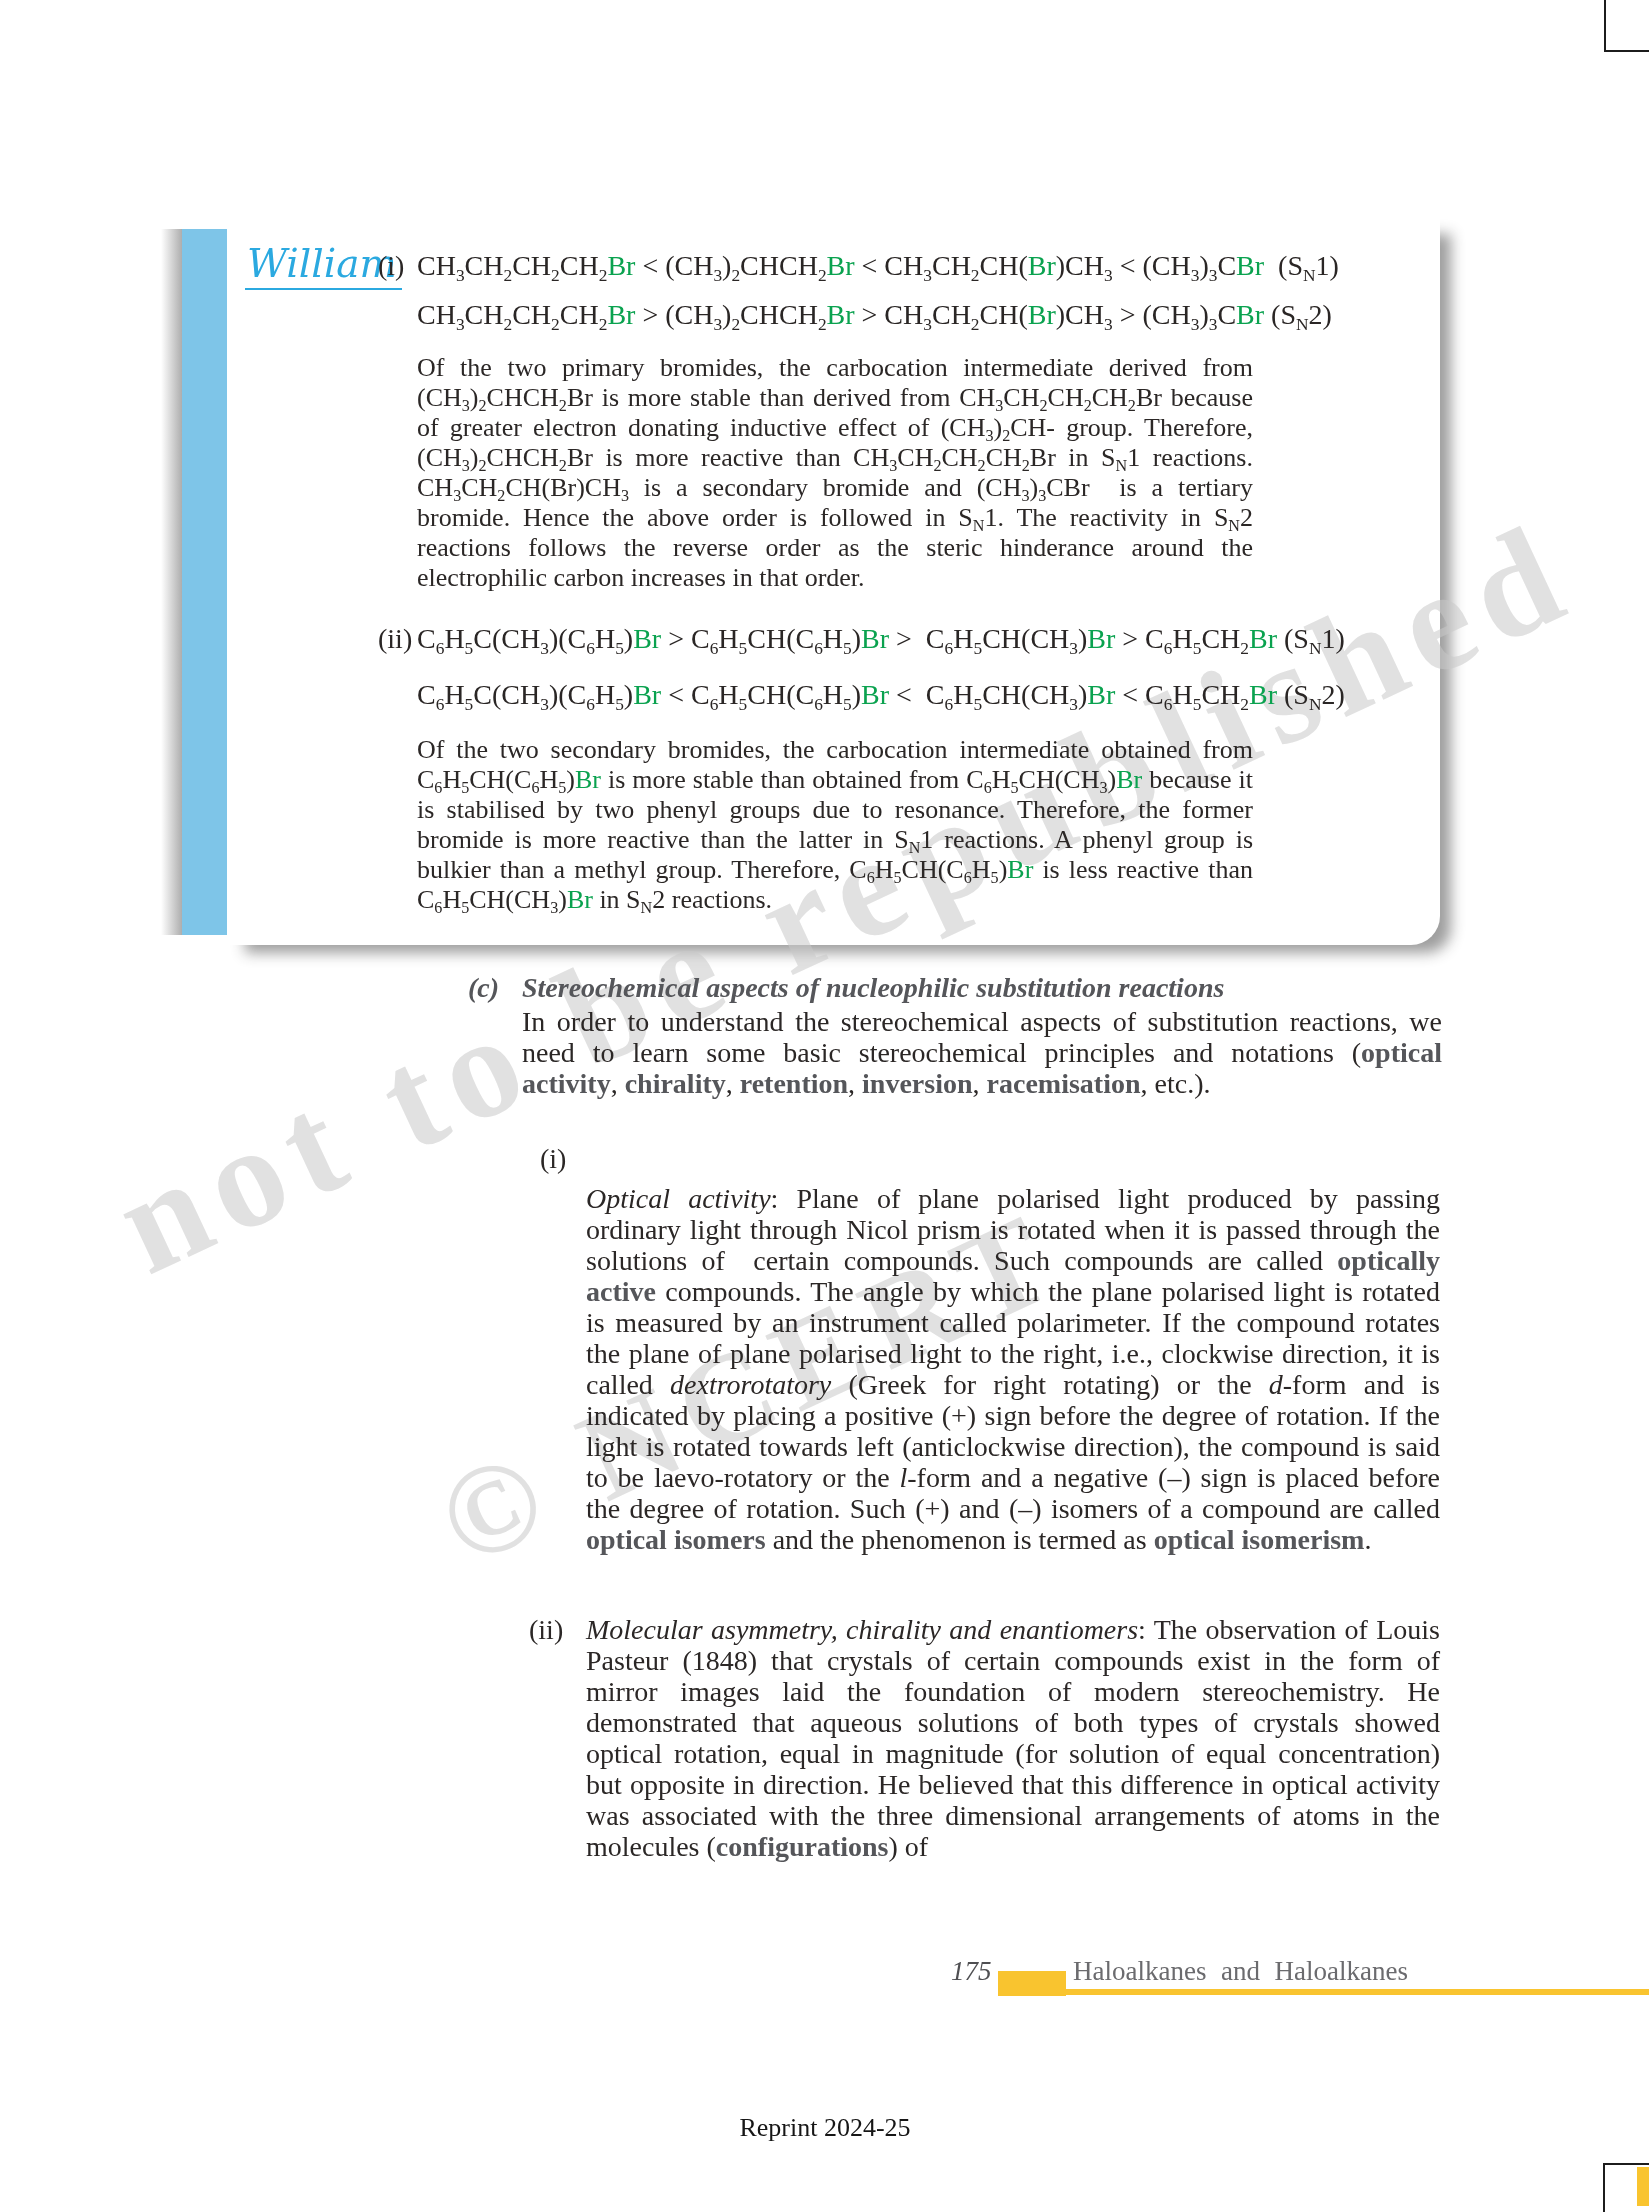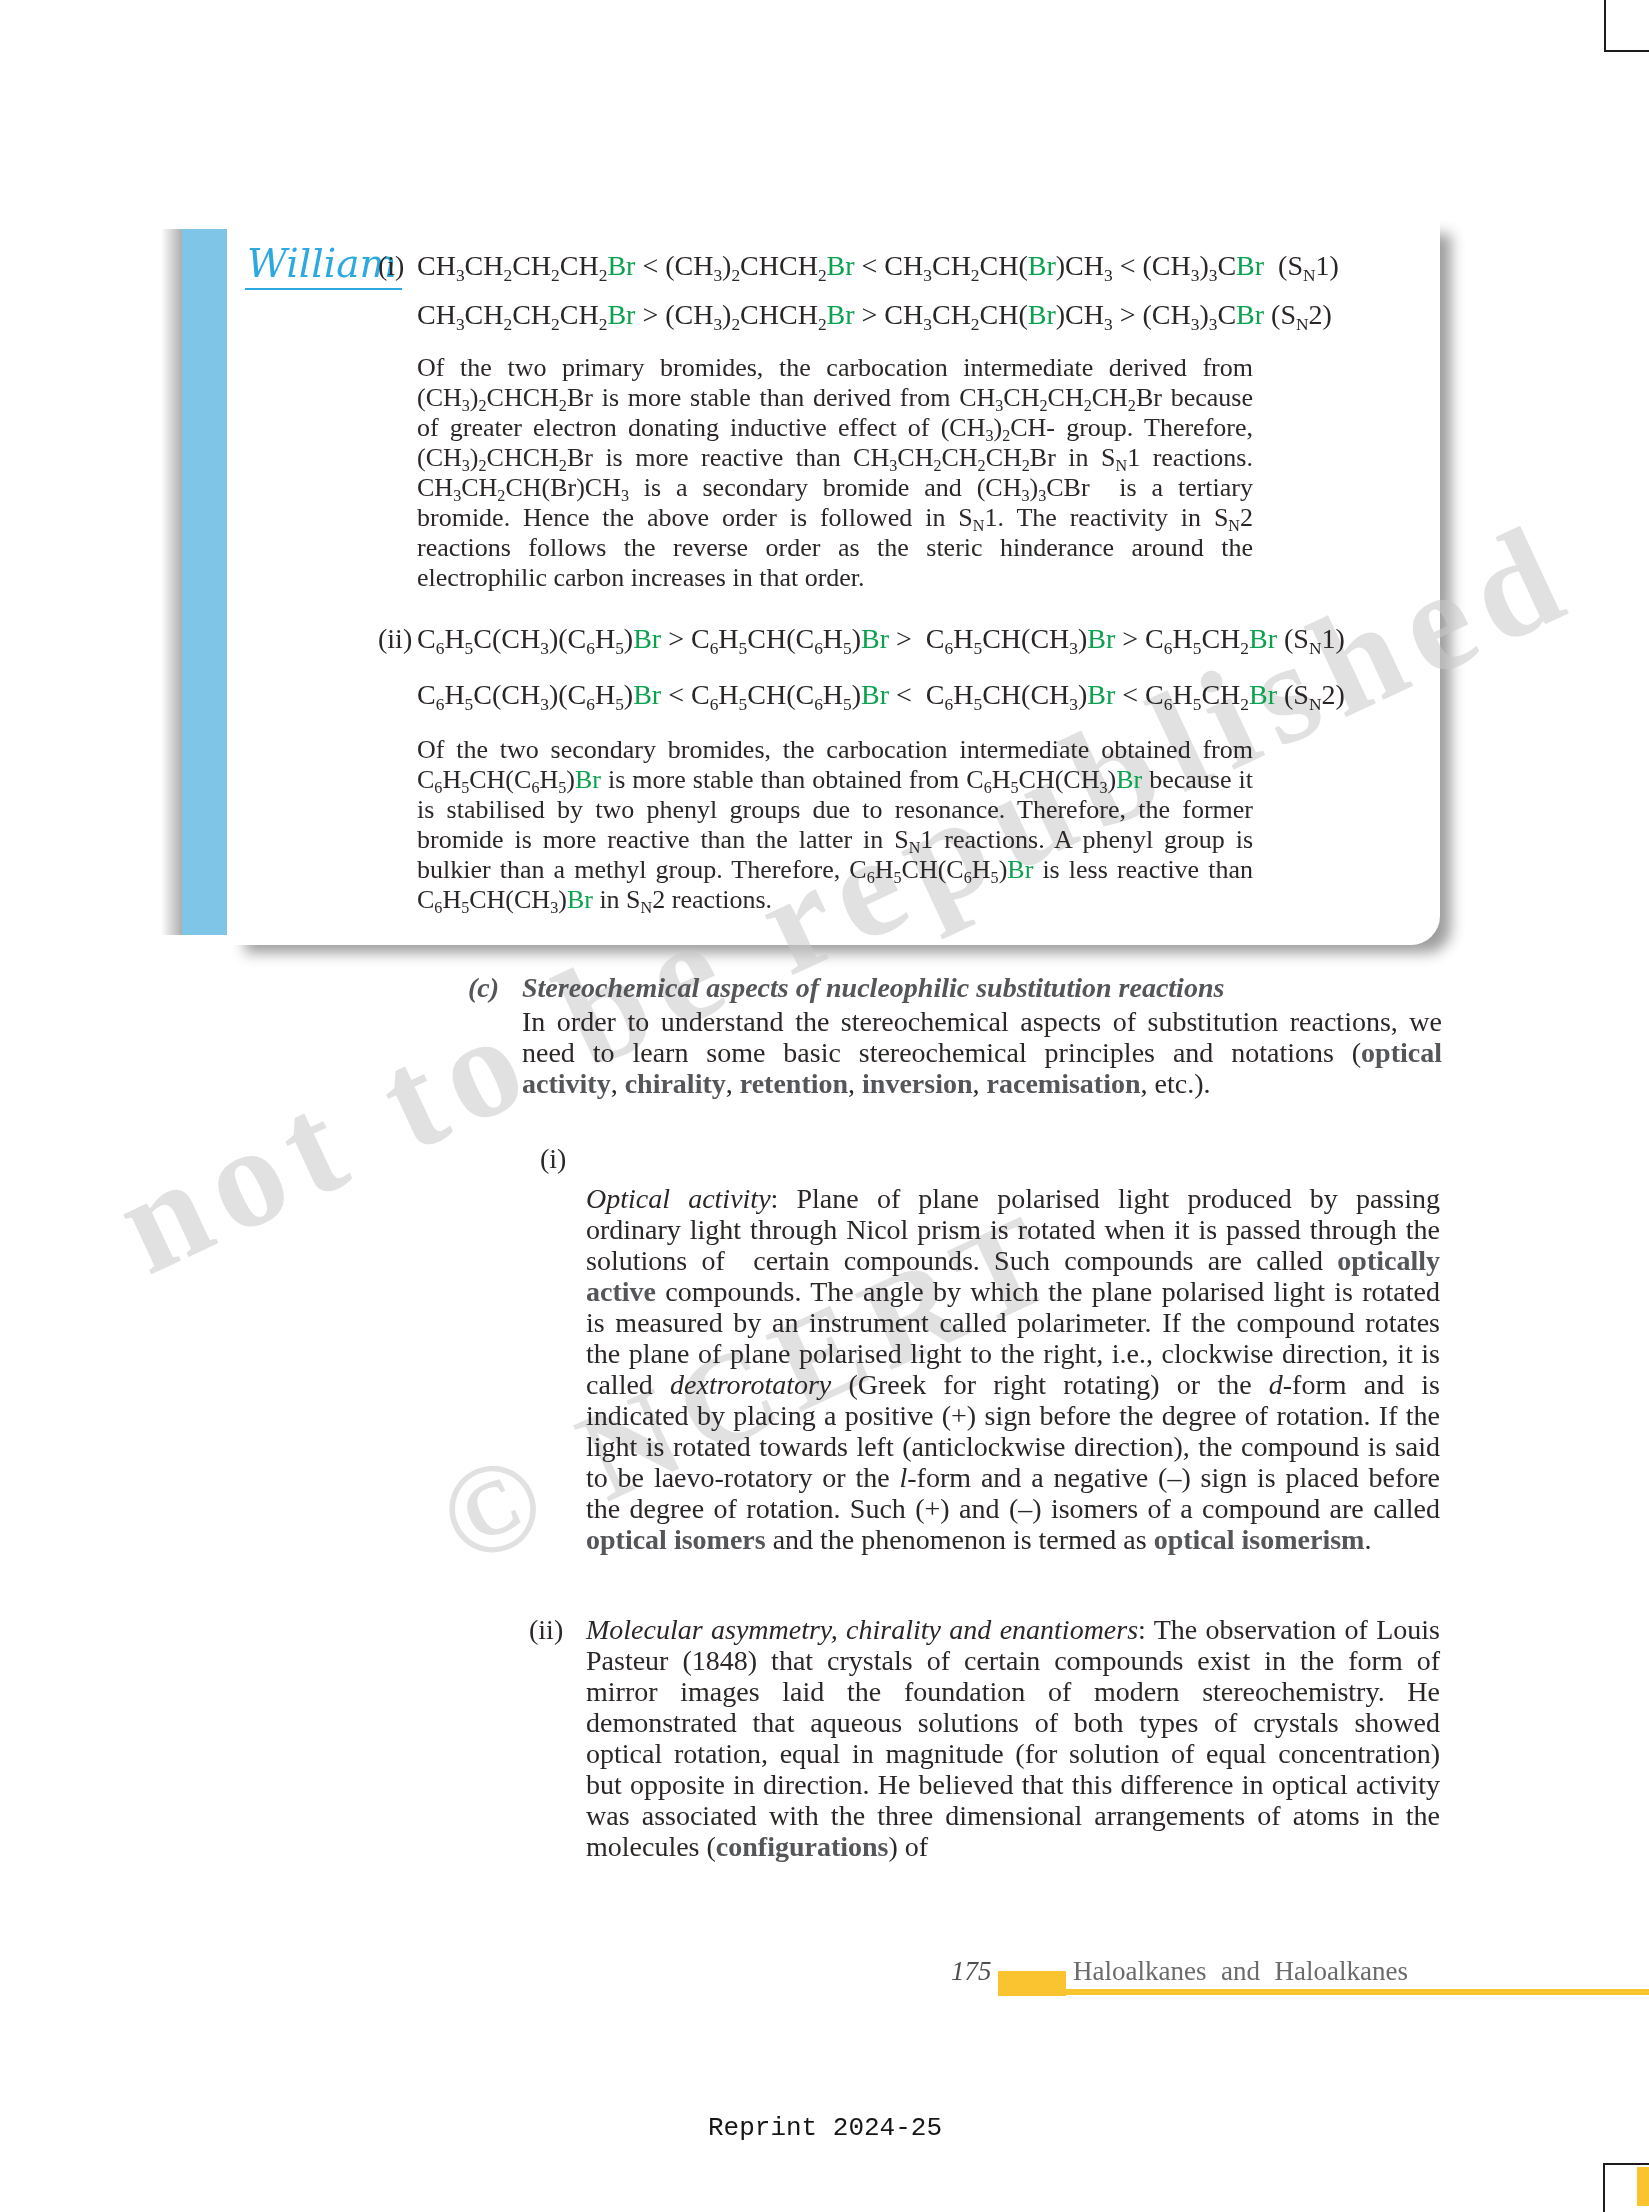--- a/index.html
+++ b/index.html
@@ -58,21 +58,21 @@
   #mol-text{left:586px;top:1614px;width:854px;font-size:28px;line-height:31px;}
 
   #sidenote{position:absolute;left:162px;top:1264px;width:272px;z-index:3;
       font-style:italic;font-size:23px;line-height:28px;text-align:justify;color:#3b3b3b;}
 
   #footer-hl{position:absolute;left:998px;top:1971px;width:68px;height:25px;background:#F9C42F;z-index:2;}
   #footer-line{position:absolute;left:998px;top:1989px;width:652px;height:5.8px;background:#F9C42F;z-index:2;}
   #footer-num{position:absolute;left:951px;top:1956px;font-size:27px;color:#4f4f52;z-index:3;font-style:italic;}
   #footer-title{position:absolute;left:1073px;top:1956px;font-size:27px;color:#6b6b6e;word-spacing:7.8px;z-index:3;}
   #reprint{position:absolute;left:0;top:2113px;width:1650px;text-align:center;z-index:3;
-      font-family:Liberation Mono, monospace;font-size:26px;color:#161616;}
+      font-family:Liberation Serif, serif;font-size:26px;color:#161616;}
 </style>
 </head>
 <body>
 
 <div class="page">
 
   <div class="wm wm-main">not to be republished</div>
   <div class="wm wm-copy">© NCERT</div>
 
   <div class="corner-box cb-tr"></div>

